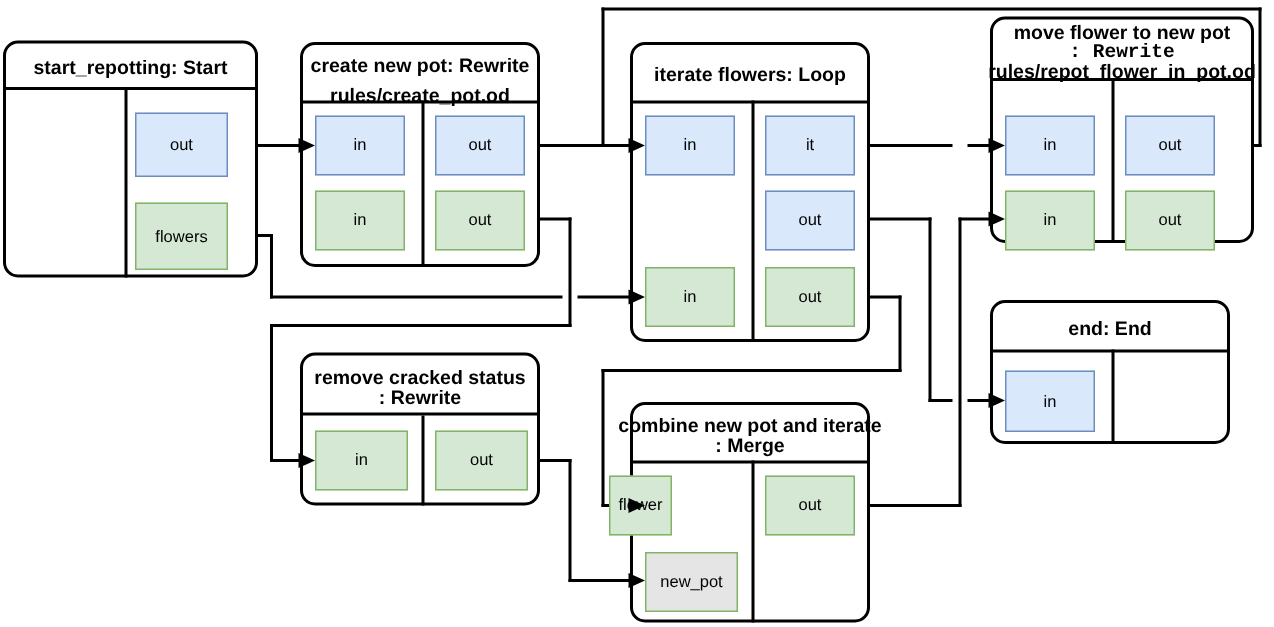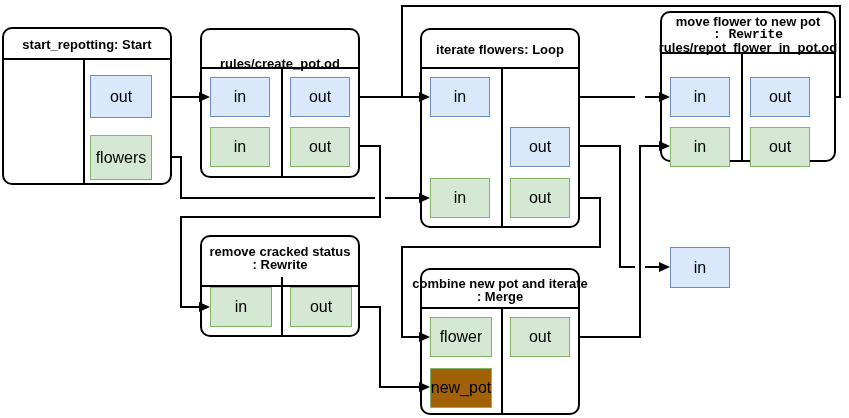--- a/index.html
+++ b/index.html
@@ -39,21 +39,21 @@
     width:2px;
     background:#000000;
   }
   .port{
     position:absolute;
     box-sizing:border-box;
     border:1px solid;
     display:flex;
     align-items:center;
     justify-content:center;
-    font-size:16px;
+    font-size:11px;
     color:#000000;
     z-index:3;
   }
   .edge-seg{
     position:absolute;
     background:#000000;
     z-index:1;
   }
   .arrowhead{
     position:absolute;
@@ -112,63 +112,71 @@
     <div class="node" style="left: 2px; top: 27px; width: 170px; height: 158px;">
       <div class="node-title" style="height: 31px;">
         <div class="title-line" style="top: 9px;">start_repotting: Start</div>
       </div>
       <div class="divider" style="left: 79px; top: 29px; height: 127px;"></div>
     </div>
     <div class="port" style="left: 90px; top: 75px; width: 62px; height: 43px; background: rgb(218, 232, 252); border-color: rgb(108, 142, 191);">out</div>
     <div class="port" style="left: 90px; top: 135px; width: 62px; height: 45px; background: rgb(213, 232, 212); border-color: rgb(130, 179, 102);">flowers</div>
     <div class="node" style="left: 200px; top: 28px; width: 160px; height: 150px;">
       <div class="node-title" style="height: 39px;">
+        <div class="title-line" style="top: 6.5px;">create new pot: Rewrite</div>
         <div class="title-line" style="top: 27px;">rules/create_pot.od</div>
       </div>
       <div class="divider" style="left: 79px; top: 37px; height: 111px;"></div>
     </div>
     <div class="port" style="left: 210px; top: 77px; width: 60px; height: 40px; background: rgb(218, 232, 252); border-color: rgb(108, 142, 191);">in</div>
     <div class="port" style="left: 210px; top: 127px; width: 60px; height: 40px; background: rgb(213, 232, 212); border-color: rgb(130, 179, 102);">in</div>
     <div class="port" style="left: 290px; top: 77px; width: 60px; height: 40px; background: rgb(218, 232, 252); border-color: rgb(108, 142, 191);">out</div>
     <div class="port" style="left: 290px; top: 127px; width: 60px; height: 40px; background: rgb(213, 232, 212); border-color: rgb(130, 179, 102);">out</div>
     <div class="node" style="left: 420px; top: 28px; width: 160px; height: 200px; text-align: center;">
       <div class="node-title" style="height: 39px;">
         <div class="title-line" style="top: 13px;">iterate flowers: Loop</div>
       </div>
       <div class="divider" style="left: 79px; top: 37px; height: 161px;"></div>
     </div>
     <div class="port" style="left: 430px; top: 77px; width: 60px; height: 40px; background: rgb(218, 232, 252); border-color: rgb(108, 142, 191);">in</div>
     <div class="port" style="left: 430px; top: 178px; width: 60px; height: 40px; background: rgb(213, 232, 212); border-color: rgb(130, 179, 102);">in</div>
+    <div class="port" style="left: 510px; top: 77px; width: 60px; height: 40px; background: rgb(218, 232, 252); border-color: rgb(108, 142, 191);">it</div>
     <div class="port" style="left: 510px; top: 127px; width: 60px; height: 40px; background: rgb(218, 232, 252); border-color: rgb(108, 142, 191);">out</div>
     <div class="port" style="left: 510px; top: 178px; width: 60px; height: 40px; background: rgb(213, 232, 212); border-color: rgb(130, 179, 102);">out</div>
     <div class="node" style="left: 660px; top: 11px; width: 176px; height: 151px;">
       <div class="node-title" style="height: 41px;">
         <div class="title-line" style="top: 2px;">move flower to new pot</div>
         <div class="title-line" style="top: 15px; font-family: Liberation Mono, monospace;">: Rewrite</div>
         <div class="title-line" style="top: 28px;">rules/repot_flower_in_pot.od</div>
       </div>
       <div class="divider" style="left: 79px; top: 39px; height: 110px;"></div>
     </div>
     <div class="port" style="left: 670px; top: 77px; width: 60px; height: 40px; background: rgb(218, 232, 252); border-color: rgb(108, 142, 191);">in</div>
     <div class="port" style="left: 670px; top: 127px; width: 60px; height: 40px; background: rgb(213, 232, 212); border-color: rgb(130, 179, 102);">in</div>
     <div class="port" style="left: 750px; top: 77px; width: 60px; height: 40px; background: rgb(218, 232, 252); border-color: rgb(108, 142, 191);">out</div>
     <div class="port" style="left: 750px; top: 127px; width: 60px; height: 40px; background: rgb(213, 232, 212); border-color: rgb(130, 179, 102);">out</div>
+    <div class="node" style="left: 660px; top: 200px; width: 160px; height: 96px;">
+      <div class="node-title" style="height: 33px;">
+        <div class="title-line" style="top: 10px;">end: End</div>
+      </div>
+      <div class="divider" style="left: 79px; top: 31px; height: 63px;"></div>
+    </div>
     <div class="port" style="left: 670px; top: 247px; width: 60px; height: 41px; background: rgb(218, 232, 252); border-color: rgb(108, 142, 191);">in</div>
     <div class="node" style="left: 200px; top: 235px; width: 160px; height: 102px;">
-      <div class="node-title" style="height: 50px;">
+      <div class="node-title" style="height: 40px;">
         <div class="title-line" style="top: 8px;">remove cracked status</div>
         <div class="title-line" style="top: 21px;">: Rewrite</div>
       </div>
       <div class="divider" style="left: 79px; top: 40px; height: 60px;"></div>
     </div>
     <div class="port" style="left: 210px; top: 287px; width: 62px; height: 40px; background: rgb(213, 232, 212); border-color: rgb(130, 179, 102);">in</div>
     <div class="port" style="left: 290px; top: 287px; width: 62px; height: 40px; background: rgb(213, 232, 212); border-color: rgb(130, 179, 102);">out</div>
     <div class="node" style="left: 420px; top: 268px; width: 160px; height: 147px;">
       <div class="node-title" style="height: 39px;">
         <div class="title-line" style="top: 6.5px;">combine new pot and iterate</div>
         <div class="title-line" style="top: 19.5px;">: Merge</div>
       </div>
       <div class="divider" style="left: 79px; top: 37px; height: 108px;"></div>
     </div>
-    <div class="port" style="left: 430px; top: 317px; width: 62px; height: 40px; background: rgb(213, 232, 212); border-color: rgb(130, 179, 102);">flower</div>
-    <div class="port" style="left: 430px; top: 368px; width: 62px; height: 40px; background: #a16207; border-color: rgb(130, 179, 102);">new_pot</div>
+    <div class="port" style="left: 406px; top: 317px; width: 42px; height: 40px; background: rgb(213, 232, 212); border-color: rgb(130, 179, 102);">flower</div>
+    <div class="port" style="left: 430px; top: 368px; width: 62px; height: 40px; background: #e5e5e5; border-color: rgb(130, 179, 102);">new_pot</div>
     <div class="port" style="left: 510px; top: 317px; width: 60px; height: 40px; background: rgb(213, 232, 212); border-color: rgb(130, 179, 102);">out</div>
   </div>
 
 </body></html>

